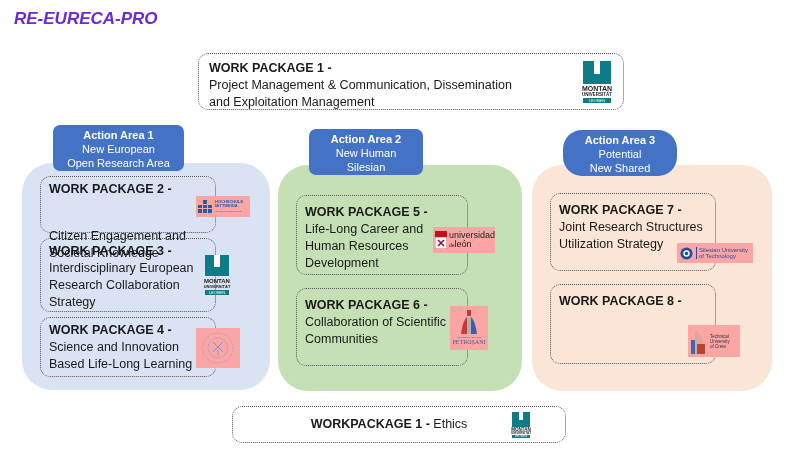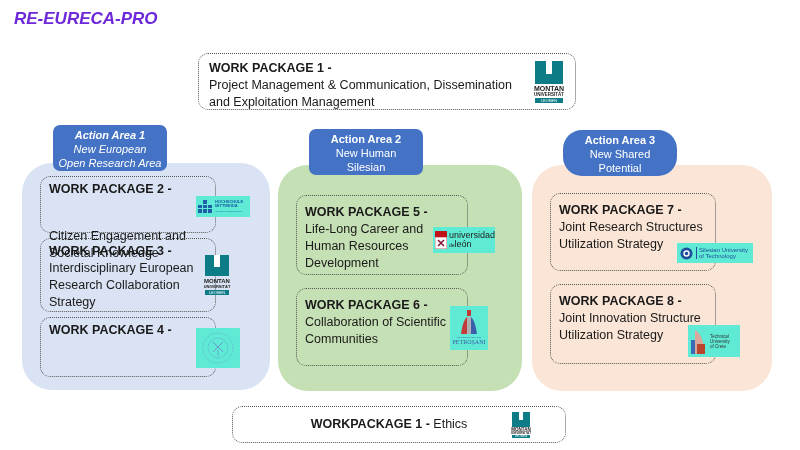--- a/index.html
+++ b/index.html
@@ -4,21 +4,21 @@
   <style>
     * { box-sizing: border-box; margin: 0; padding: 0; }
     html, body { width: 800px; height: 450px; background: #ffffff; overflow: hidden; }
     body { position: relative; font-family: "Liberation Sans", "DejaVu Sans", sans-serif; color: #1a1a1a; }
 
     .title { position: absolute; left: 14px; top: 8px; font-size: 17px; font-weight: bold; font-style: italic; line-height: 21px; color: #6d28d9; }
 
     .wp { position: absolute; border: 1.3px dotted #555; border-radius: 10px; background: transparent; font-size: 12.5px; line-height: 17px; padding: 6px 8px; }
     .wp .wp-head { font-weight: bold; }
     .wp .wp-desc { display: block; }
-    .logo { position: absolute; background: #5eead4; display: flex; align-items: center; justify-content: center; overflow: hidden; }
+    .logo { position: absolute; background: #fca5a5; display: flex; align-items: center; justify-content: center; overflow: hidden; }
 
     .area { position: absolute; border-radius: 30px; }
     .area1 { left: 22px; top: 163px; width: 248px; height: 227px; background: #dae3f3; }
     .area2 { left: 278px; top: 165px; width: 244px; height: 226px; background: #c5e0b4; }
     .area3 { left: 532px; top: 165px; width: 240px; height: 226px; background: #fbe5d6; }
 
     .tag { position: absolute; background: #4472c4; color: #fff; border-radius: 7px; text-align: center; font-size: 11px; line-height: 14px; padding: 3px 4px; }
     .tag .tag-head { font-weight: bold; display: block; }
     .tag .tag-line { display: block; }
 
@@ -29,49 +29,49 @@
     .montan .m-txt { font-size: 6px; font-weight: bold; line-height: 6px; color: #222; text-align: center; }
     .montan .m-bar { font-size: 4px; line-height: 5px; color: #fff; background: #0e7c86; width: 78%; text-align: center; }
   </style>
 </head>
 <body>
 
 <div class="title">
   <div>RE-EURECA-PRO</div>
 </div>
 
-<div class="wp" style="left:198px; top:53px; width:378px; height:57px; padding:6px 10px;">
+<div class="wp" style="left:198px; top:53px; width:426px; height:57px; padding:6px 10px;">
   <div class="wp-head">WORK PACKAGE 1 -</div>
   <div class="wp-desc" style="width:310px;">Project Management &amp; Communication, Dissemination and Exploitation Management</div>
   <div class="logo montan" style="right:8px; top:4px; width:36px; height:48px; background:transparent;">
     <div class="m-block"></div>
     <div class="m-txt" style="font-size:7px;margin-top:2px;">MONTAN</div>
     <div class="m-txt" style="font-size:4.5px;">UNIVERSITÄT</div>
     <div class="m-bar">LEOBEN</div>
   </div>
 </div>
 
 <div class="area area1"></div>
 <div class="area area2"></div>
 <div class="area area3"></div>
 
-<div class="tag" style="left:53px; top:125px; width:114px; height:46px;font-style:italic;">
+<div class="tag" style="left:53px; top:125px; width:131px; height:46px;">
   <span class="tag-head">Action Area 1</span>
   <span class="tag-line">New  European</span>
   <span class="tag-line">Open Research Area</span>
 </div>
 <div class="tag" style="left:309px; top:129px; width:114px; height:46px;">
   <span class="tag-head">Action Area 2</span>
   <span class="tag-line">New Human</span>
   <span class="tag-line">Silesian</span>
 </div>
 <div class="tag" style="left:563px; top:130px; width:114px; height:46px;border-radius:19px;">
   <span class="tag-head">Action Area 3</span>
+  <span class="tag-line">Potential</span>
   <span class="tag-line">New Shared</span>
-  <span class="tag-line">Potential</span>
 </div>
 
 <div class="wp" style="left:40px; top:176px; width:176px; height:57px; padding:4px 8px;">
   <div class="wp-head">WORK PACKAGE 2 -</div>
   <div class="wp-desc" style="width:150px;margin-top:30px;">Citizen Engagement and Societal Knowledge</div>
 </div>
 <div class="logo" style="left:196px; top:196px; width:54px; height:21px; padding:0 2px; justify-content:flex-start; gap:3px;">
   <svg width="14" height="13" viewBox="0 0 14 13">
     <rect x="0" y="5" width="4" height="3" fill="#1f5fa8"></rect>
       <rect x="5" y="0" width="4" height="4" fill="#1f5fa8"></rect>
@@ -94,20 +94,21 @@
 </div>
 <div class="logo montan" style="left:201px; top:253px; width:32px; height:44px; background:transparent;">
   <div class="m-block"></div>
   <div class="m-txt" style="margin-top:2px;">MONTAN</div>
   <div class="m-txt" style="font-size:4px;">UNIVERSITÄT</div>
   <div class="m-bar">LEOBEN</div>
 </div>
 
 <div class="wp" style="left:40px; top:317px; width:176px; height:60px; padding:4px 8px;">
   <div class="wp-head">WORK PACKAGE 4 -</div>
+  <div class="wp-desc" style="width:160px;">Science and Innovation Based Life-Long Learning</div>
 </div>
 <div class="logo" style="left:196px; top:328px; width:44px; height:40px;">
   <svg width="34" height="34" viewBox="0 0 34 34">
     <circle cx="17" cy="17" r="15" fill="none" stroke="#6b9bd0" stroke-width="0.6" stroke-dasharray="1.5 1.2"></circle>
     <circle cx="17" cy="17" r="10" fill="none" stroke="#6b9bd0" stroke-width="0.4"></circle>
     <line x1="12" y1="11" x2="22" y2="21" stroke="#6b9bd0" stroke-width="1"></line>
     <line x1="22" y1="11" x2="12" y2="21" stroke="#6b9bd0" stroke-width="1"></line>
     <line x1="17" y1="19" x2="17" y2="25" stroke="#6b9bd0" stroke-width="0.8"></line>
   </svg>
 </div>
@@ -154,21 +155,20 @@
     <circle cx="6.5" cy="6.5" r="1.8" fill="#1f4e9a"></circle>
   </svg>
   <div style="border-left:1px solid #1f4e9a;padding-left:2px;display:flex;flex-direction:column;line-height:6px;">
     <span style="font-size:6px;color:#1f4e9a;">Silesian University</span>
     <span style="font-size:6px;color:#1f4e9a;">of Technology</span>
   </div>
 </div>
 
 <div class="wp" style="left:550px; top:284px; width:166px; height:80px; padding:8px 8px;">
   <div class="wp-head">WORK PACKAGE 8 -</div>
-  <div class="wp-desc" style="width:160px;">Joint Innovation Structure Utilization Strategy</div>
 </div>
 <div class="logo" style="left:688px; top:325px; width:52px; height:32px; justify-content:flex-start; padding-left:3px; gap:3px;">
   <svg width="16" height="26" viewBox="0 0 16 26">
     <rect x="0" y="12" width="6" height="14" fill="#3b6ab4"></rect>
     <path d="M4 2 Q12 6 14 26 L4 26 Z" fill="#d9a89a"></path>
     <rect x="6" y="16" width="8" height="10" fill="#b8462e"></rect>
   </svg>
   <div style="display:flex;flex-direction:column;line-height:5px;">
     <span style="font-size:4.5px;color:#333;">Technical</span>
     <span style="font-size:4.5px;color:#333;">University</span>

